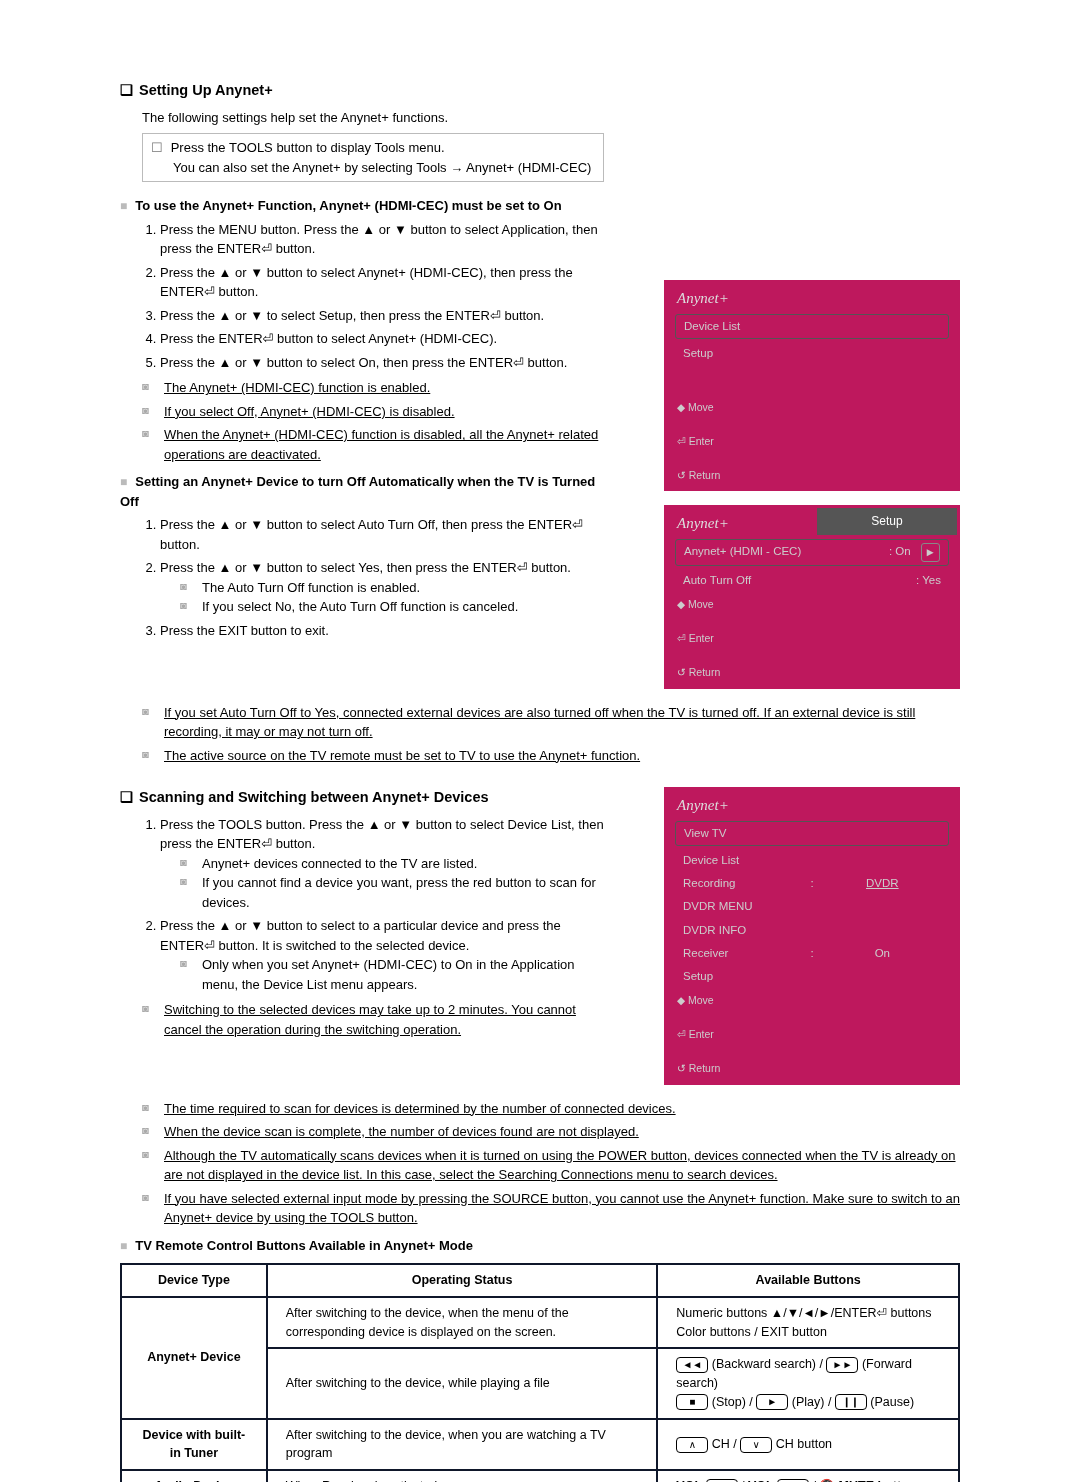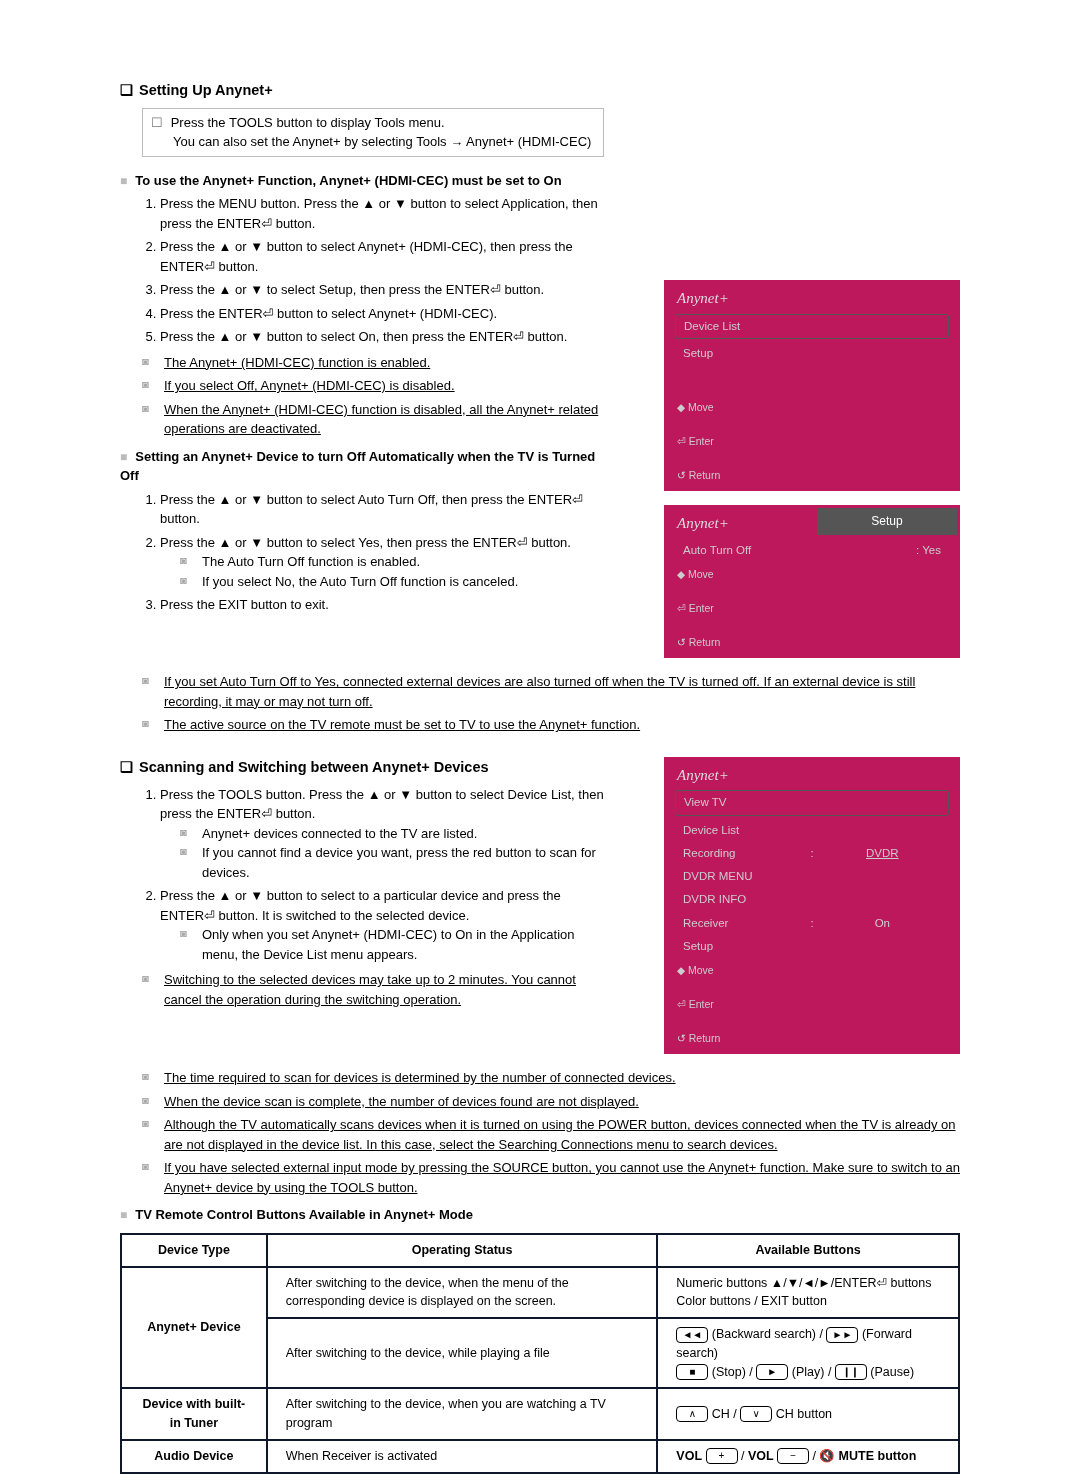--- a/index.html
+++ b/index.html
@@ -203,20 +203,21 @@
   .s2 { margin-top: 22px; }
 </style>
 </head>
 <body>
 
 <div class="page">
 
   <div class="two-col">
     <div class="left-col">
       <div class="section-title">Setting Up Anynet+</div>
+      <div class="intro">The following settings help set the Anynet+ functions.</div>
       <div class="tool-box">
         <div class="tool-line"><span>Press the TOOLS button to display Tools menu.</span></div>
         <div style="margin-left:22px;">You can also set the Anynet+ by selecting Tools → Anynet+ (HDMI-CEC)</div>
       </div>
 
       <div class="sub-head">To use the Anynet+ Function, Anynet+ (HDMI-CEC) must be set to On</div>
       <ol>
         <li>Press the MENU button. Press the ▲ or ▼ button to select Application, then press the ENTER⏎ button.</li>
         <li>Press the ▲ or ▼ button to select Anynet+ (HDMI-CEC), then press the ENTER⏎ button.</li>
         <li>Press the  ▲ or ▼  to select Setup, then press the ENTER⏎ button.</li>
@@ -261,20 +262,25 @@
           <span>↺ Return</span>
         </div>
       </div>
 
       <div class="osd">
         <div class="osd-split">
           <div class="left osd-brand">Anynet+</div>
           <div class="right osd-title-bar">Setup</div>
         </div>
         <div class="osd-inner">
+          <div class="osd-row">
+            <span class="k">Anynet+ (HDMI - CEC)</span>
+            <span>: On</span>
+            <span style="border:1px solid #888;border-radius:3px;padding:0 3px;">►</span>
+          </div>
           <div class="osd-row-plain">
             <span class="k">Auto Turn Off</span>
             <span>: Yes</span>
           </div>
         </div>
         <div class="osd-foot">
           <span>◆ Move</span>
           <span>⏎ Enter</span>
           <span>↺ Return</span>
         </div>

